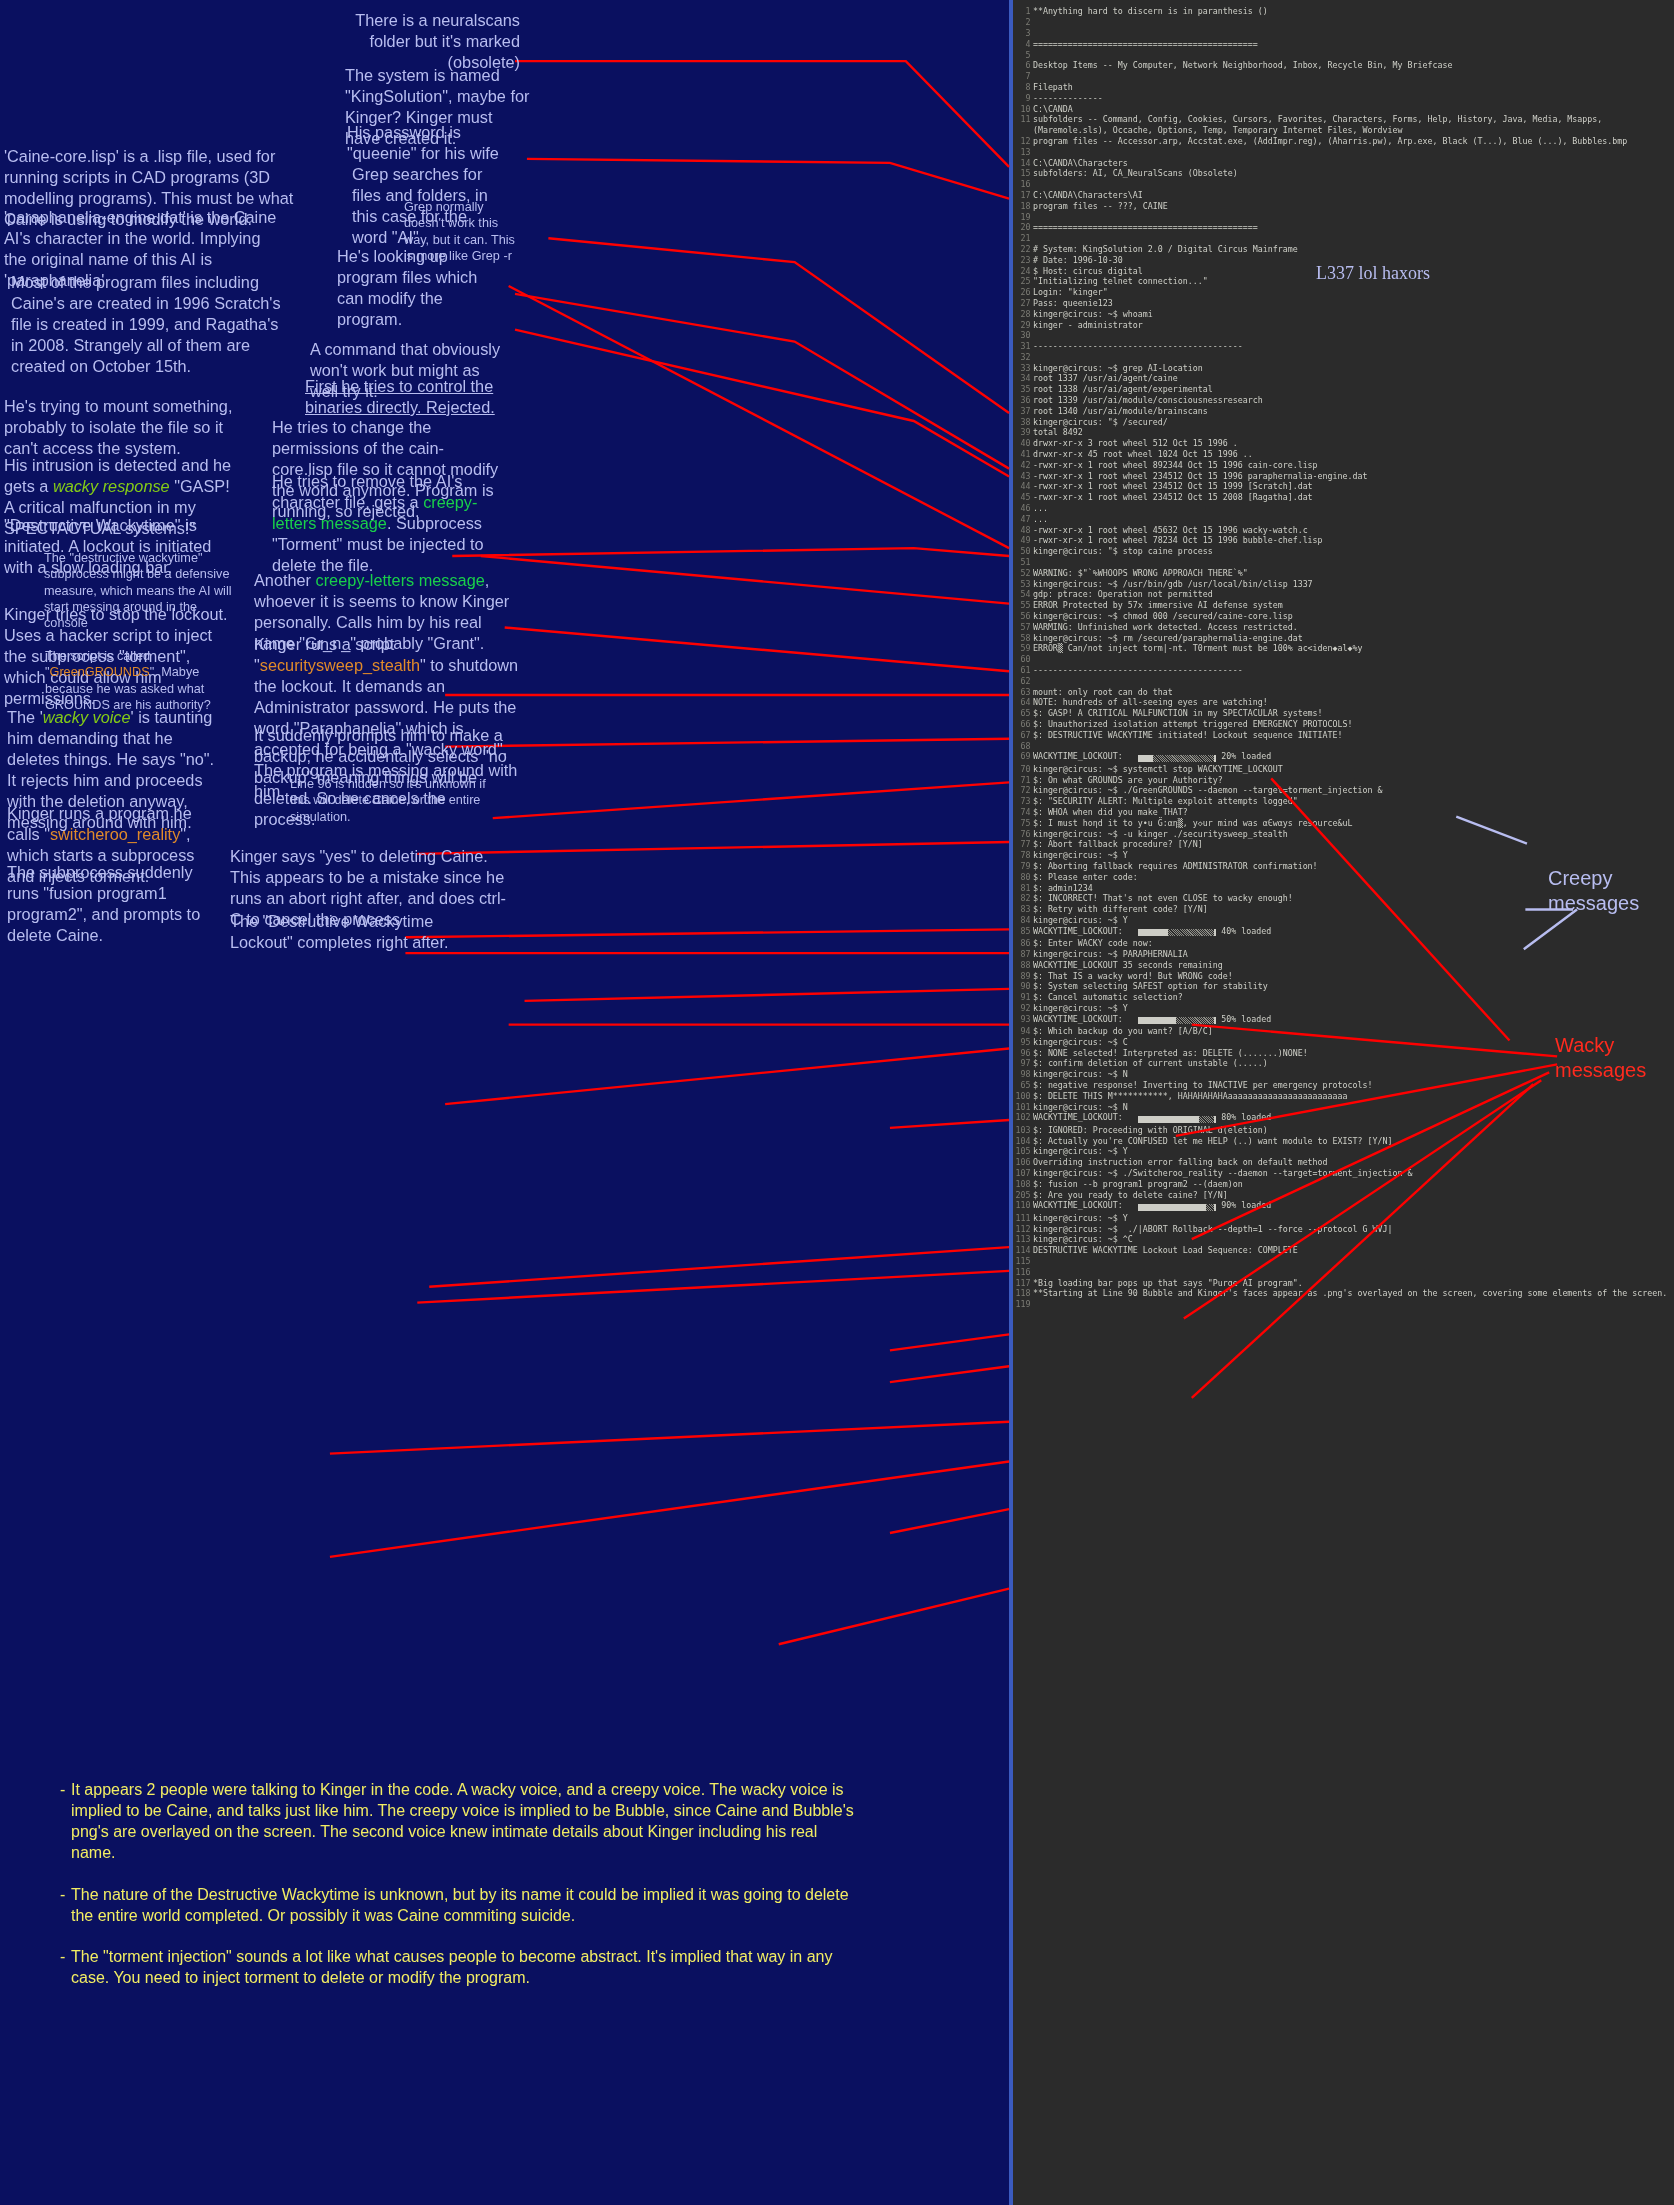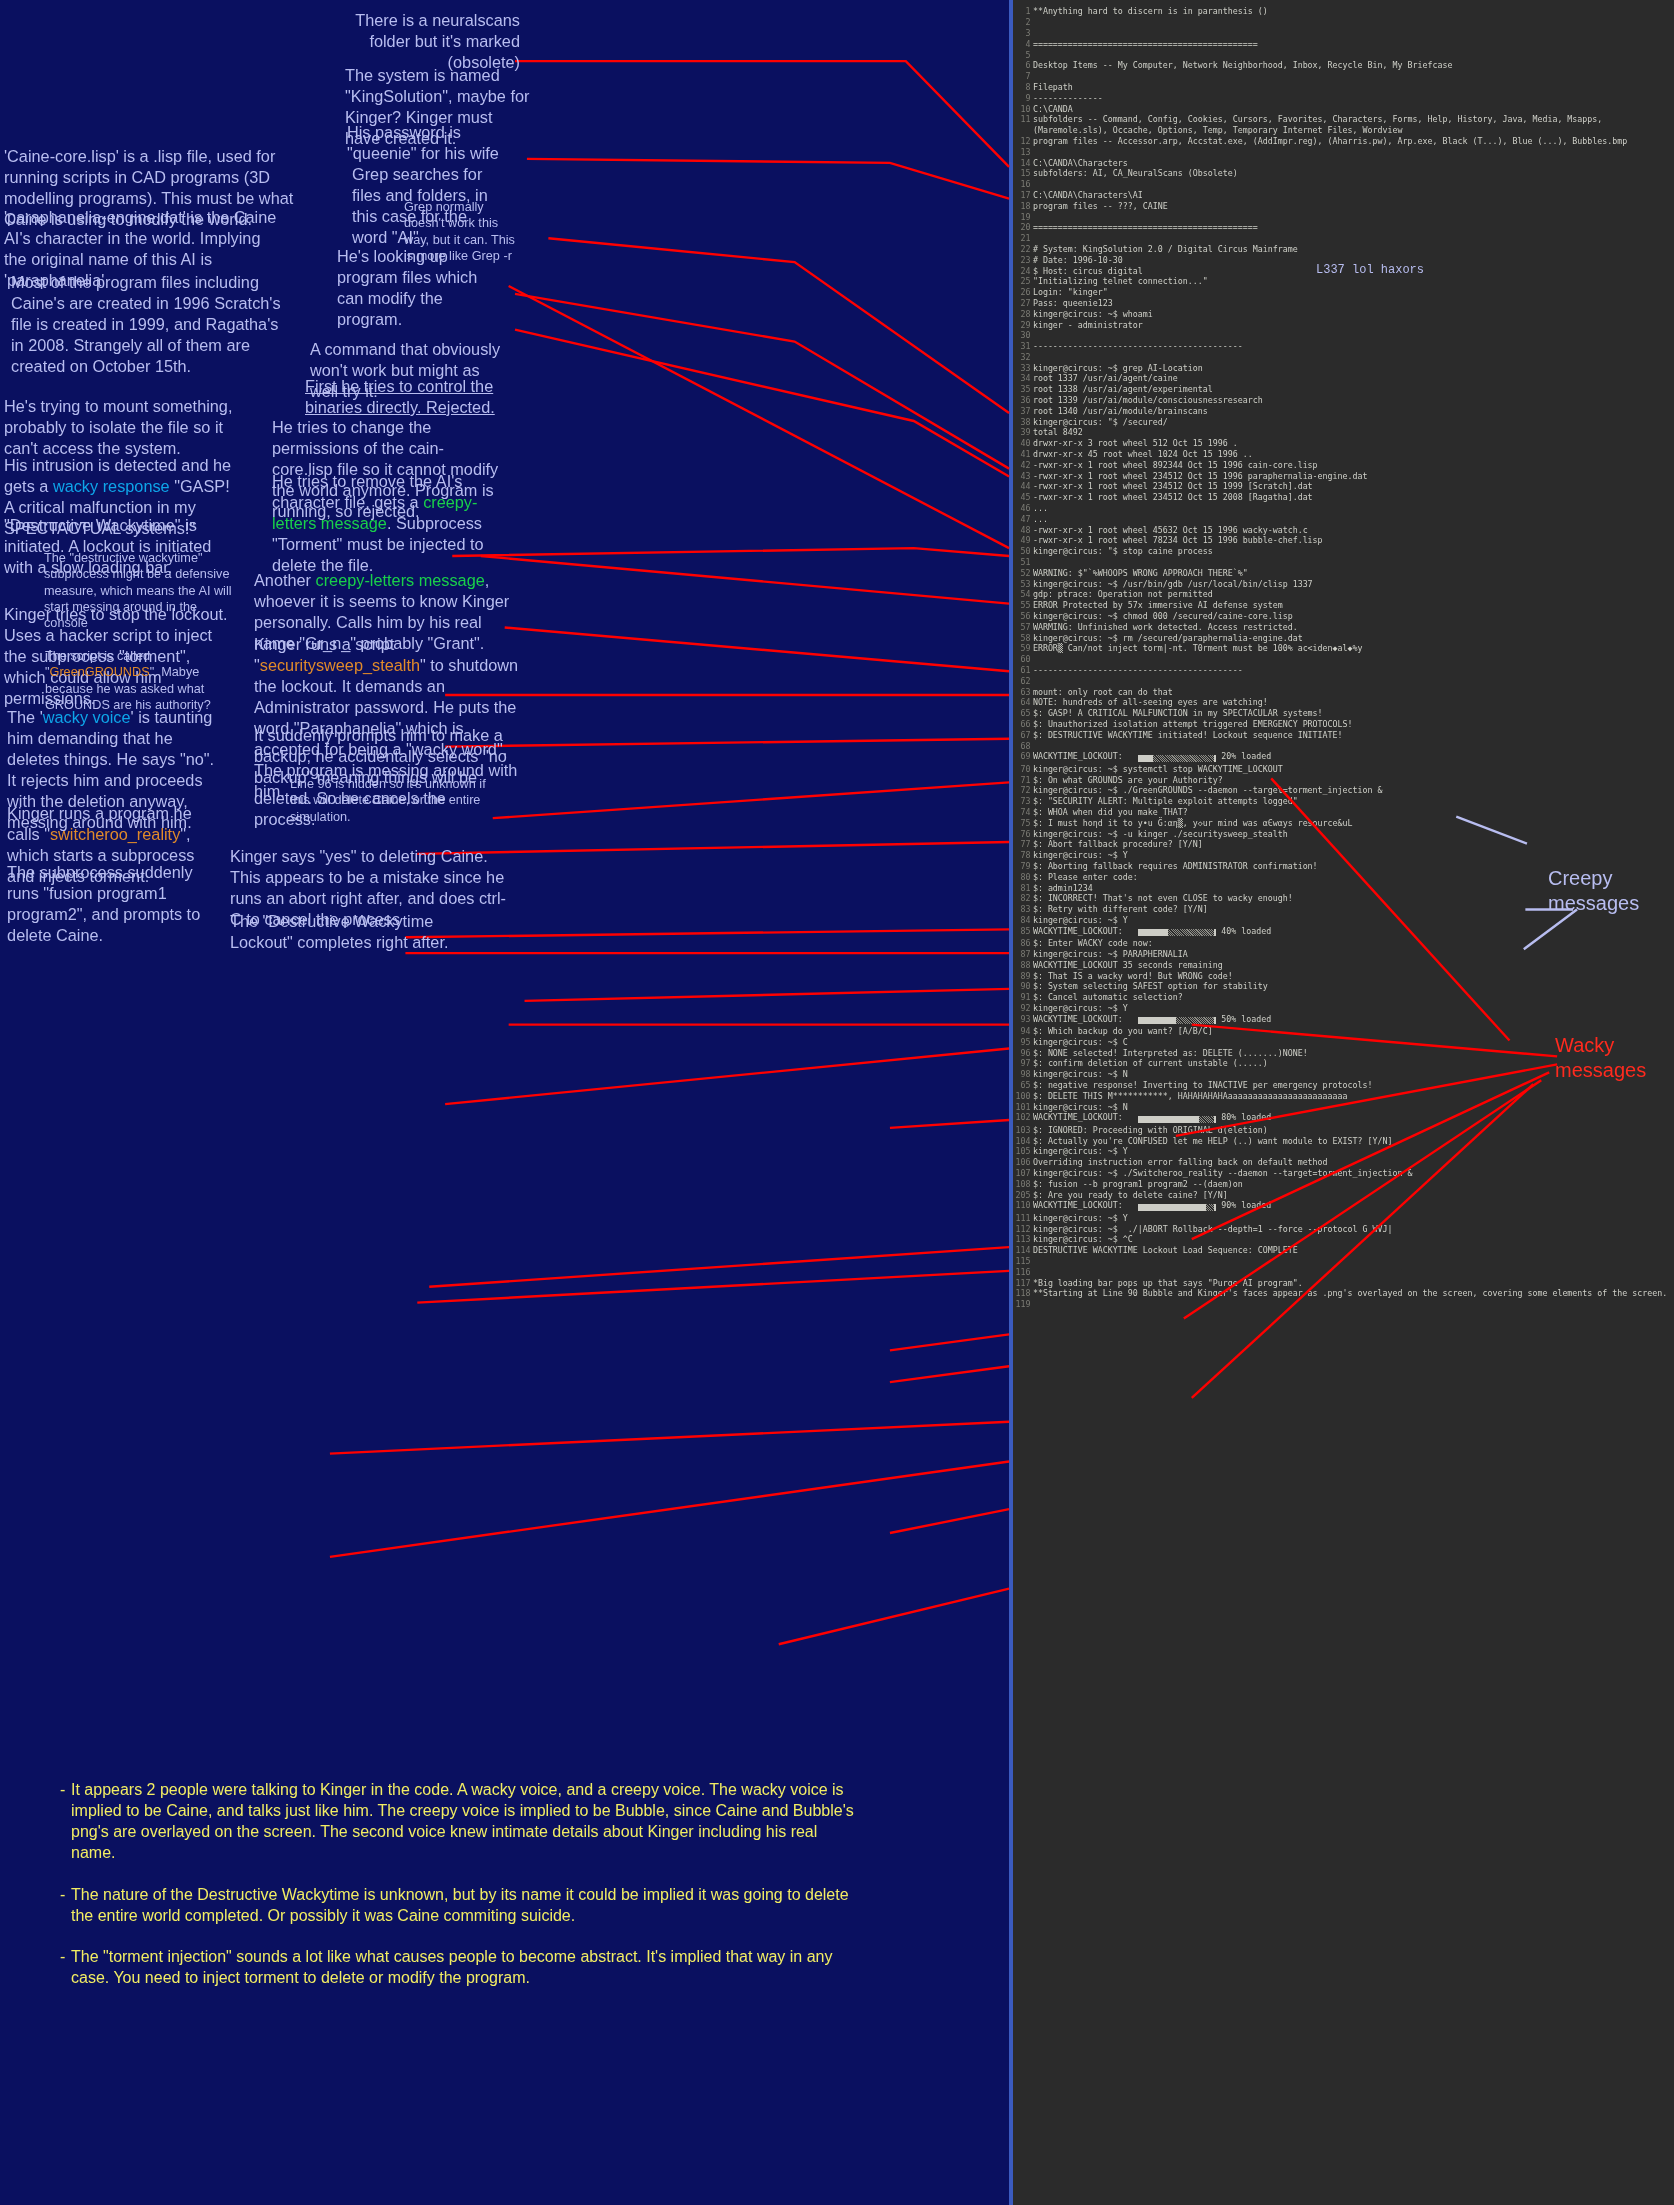--- a/index.html
+++ b/index.html
@@ -32,32 +32,32 @@
   .bar .fill{background:#cdcdc6;}
   .bar .empty{background:repeating-linear-gradient(45deg,#8c8c86 0 0.8px,#2b2b2b 0.8px 1.6px);}
   .bar .cap{background:#cdcdc6;width:2.4px;}
 
   
   .note{
     position:absolute;color:#b8bdf0;font-size:16.3px;line-height:21px;
     font-family:"Liberation Sans", sans-serif;
   }
   .note.small{font-size:12.7px;line-height:16.3px;}
-  .mag{color:#0ea5e9;}
+  .mag{color:#84cc16;font-style:italic;}
   .grn{color:#19d04a;}
   .org{color:#e08a2a;}
   .lbl-creepy,.lbl-wacky{
     position:absolute;font-size:20px;line-height:24.6px;
     font-family:"Liberation Sans", sans-serif;
   }
   .lbl-creepy{color:#b8bdf0;}
   .lbl-wacky{color:#ff2a1e;}
   .l337{
-    position:absolute;color:#b8bdf0;font-size:12px;
-    font-family:Liberation Mono, monospace;
+    position:absolute;color:#b8bdf0;font-size:18px;
+    font-family:Liberation Serif, serif;
   }
   
   #conclusions{position:absolute;left:60px;top:1779px;width:802px;color:#f2ed63;}
   #conclusions h3{
     margin:0 0 11px 0;font-size:16.7px;font-weight:400;text-decoration:underline;
   }
   #conclusions .bullet{
     display:flex;font-size:16px;line-height:21px;margin-bottom:20.7px;
   }
   #conclusions .bullet .dash{width:11px;min-width:11px;}

